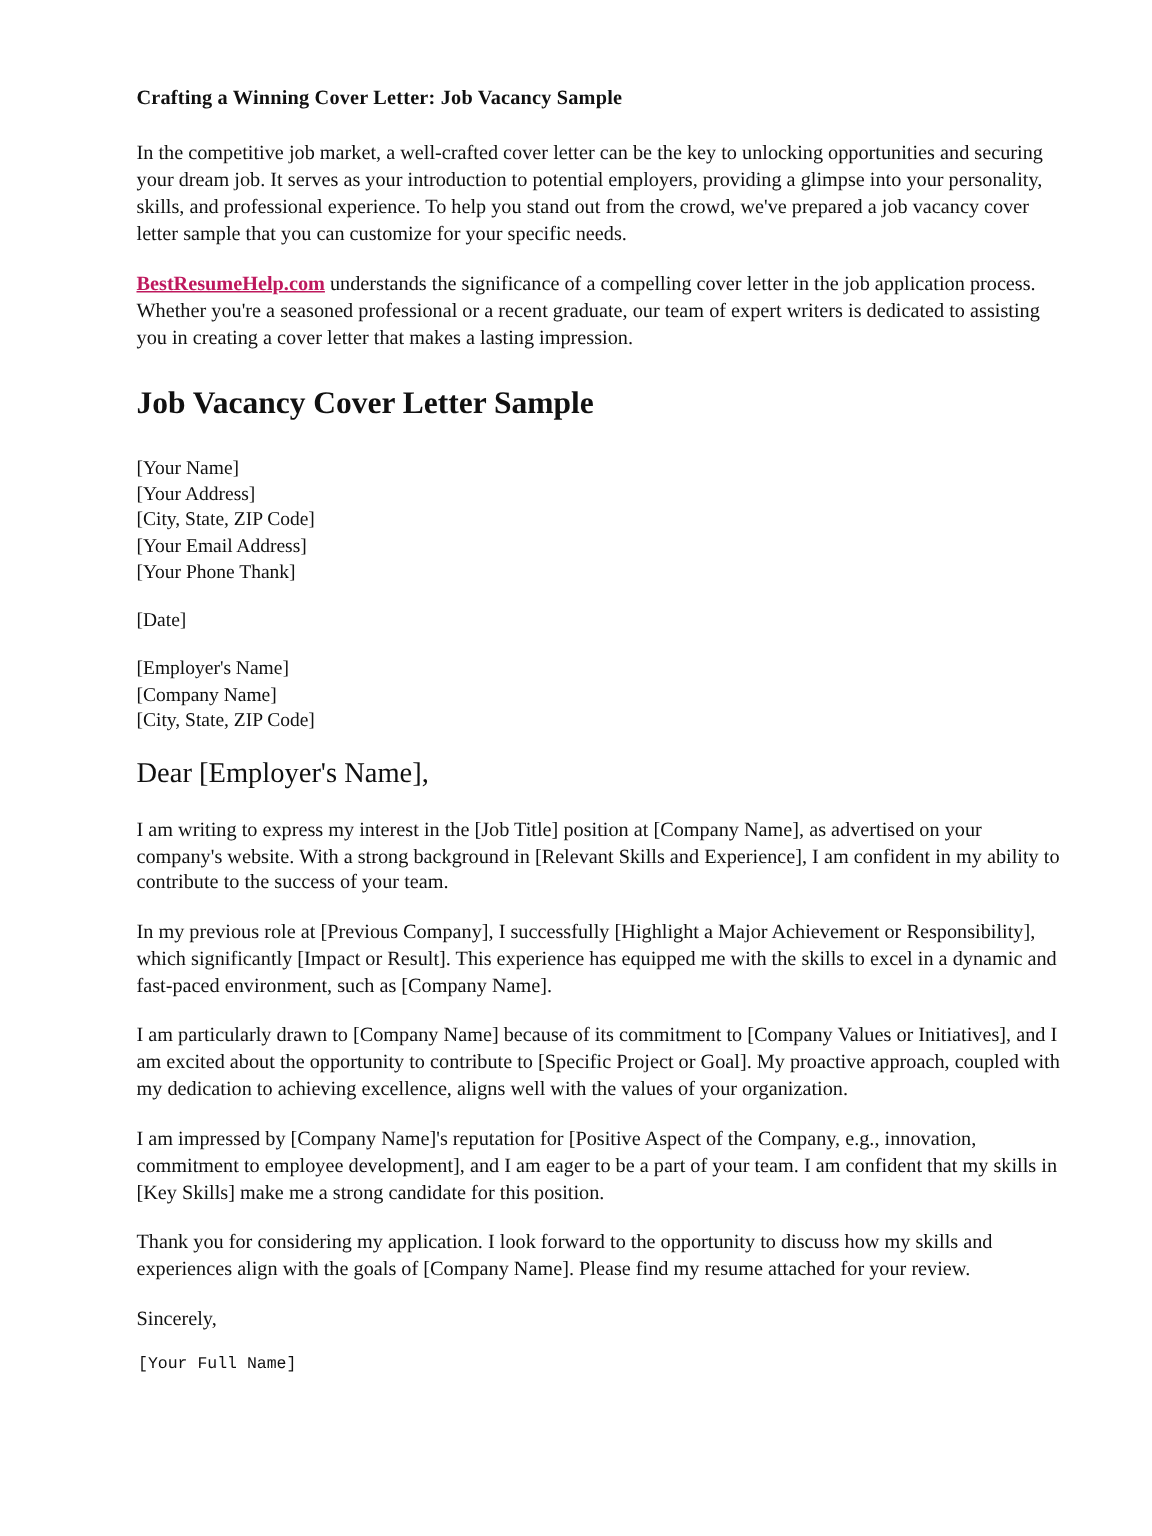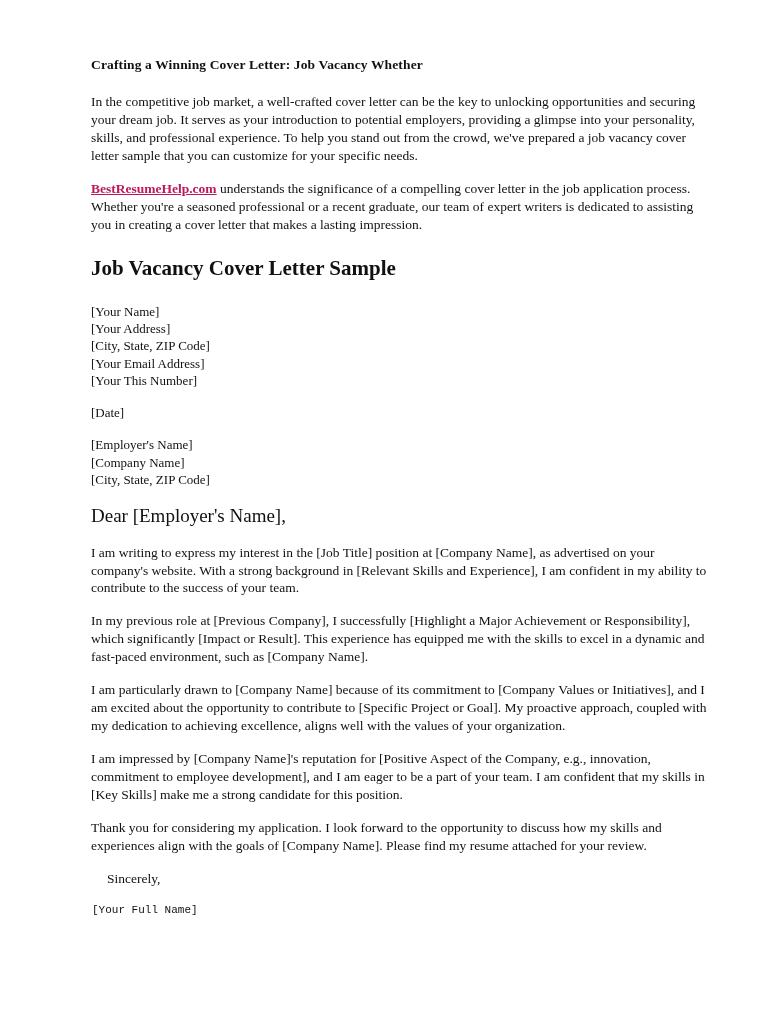--- a/index.html
+++ b/index.html
@@ -60,49 +60,49 @@
     white-space: pre;
   }
   .salutation {
     font-size: 19px;
     line-height: 1.33;
     margin: 0 0 15px 0;
   }
   .closing-line {
     font-size: 13.5px;
     line-height: 1.33;
-    margin: 0 0 15px 16px;
+    margin: 0 0 15px 0;
   }
   .sig-name {
     font-size: 11px;
     line-height: 1.33;
     margin: 1px;
     font-family: Liberation Mono, monospace;
   }
 </style>
 </head>
 <body>
 
 <div class="page">
   <div class="doc-body">
 
-    <div class="doc-title">Crafting a Winning Cover Letter: Job Vacancy Whether</div>
+    <div class="doc-title">Crafting a Winning Cover Letter: Job Vacancy Sample</div>
 
     <p class="para">In the competitive job market, a well-crafted cover letter can be the key to unlocking opportunities and securing your dream job. It serves as your introduction to potential employers, providing a glimpse into your personality, skills, and professional experience. To help you stand out from the crowd, we've prepared a job vacancy cover letter sample that you can customize for your specific needs.</p>
 
     <p class="para"><a class="link" href="#">BestResumeHelp.com</a><span> understands the significance of a compelling cover letter in the job application process. Whether you're a seasoned professional or a recent graduate, our team of expert writers is dedicated to assisting you in creating a cover letter that makes a lasting impression.</span></p>
 
     <div class="section-heading">Job Vacancy Cover Letter Sample</div>
 
     <div class="addr-block">
       <div class="addr-line">[Your Name]</div>
       <div class="addr-line">[Your Address]</div>
       <div class="addr-line">[City, State, ZIP Code]</div>
       <div class="addr-line">[Your Email Address]</div>
-      <div class="addr-line">[Your This Number]</div>
+      <div class="addr-line">[Your Phone Thank]</div>
     </div>
 
     <div class="addr-block">
       <div class="addr-line">[Date]</div>
     </div>
 
     <div class="addr-block">
       <div class="addr-line">[Employer's Name]</div>
       <div class="addr-line">[Company Name]</div>
       <div class="addr-line">[City, State, ZIP Code]</div>

